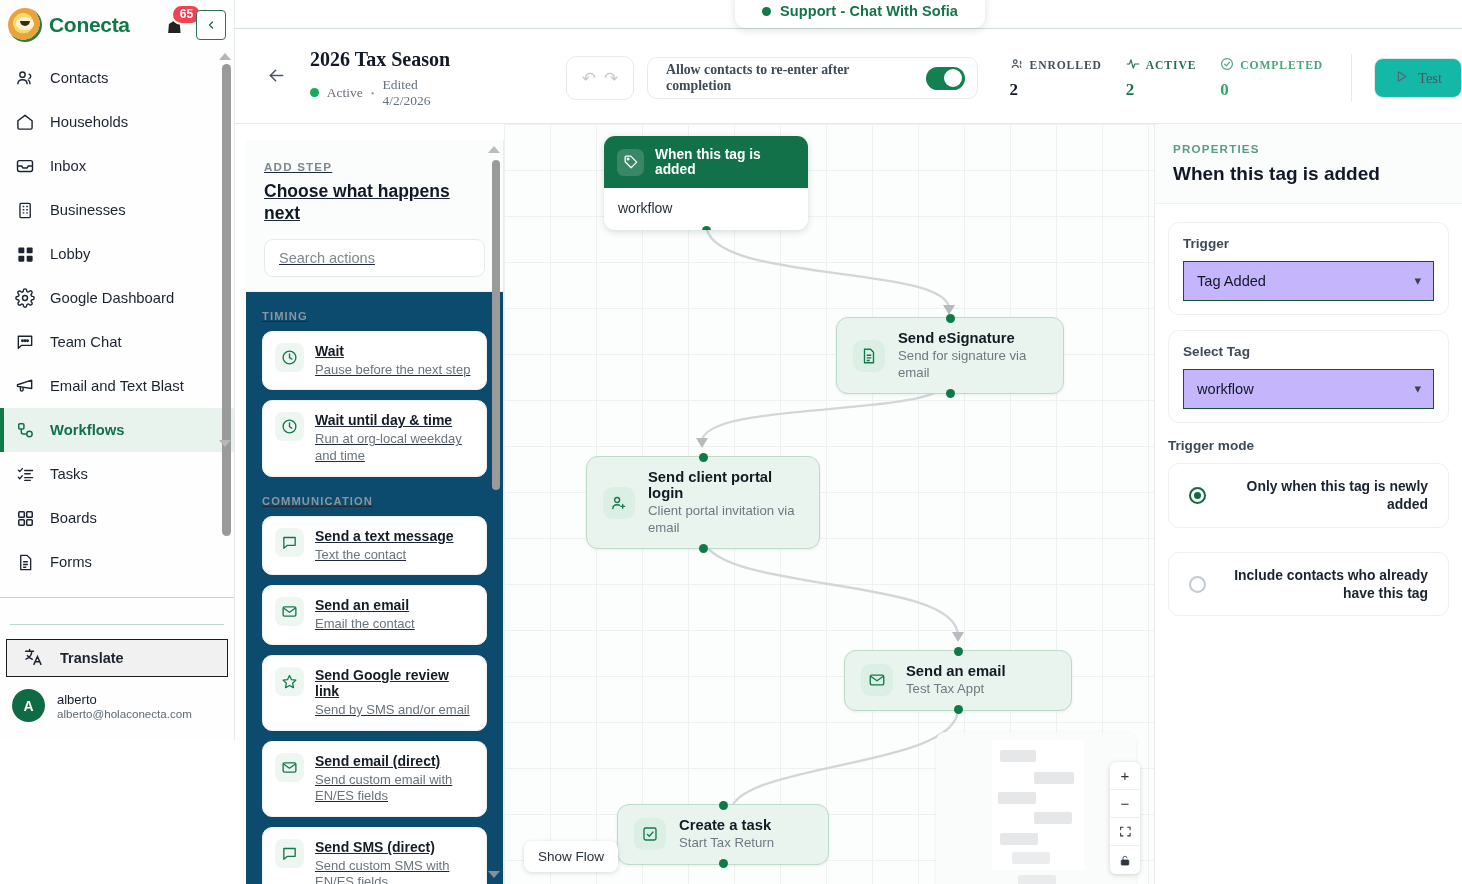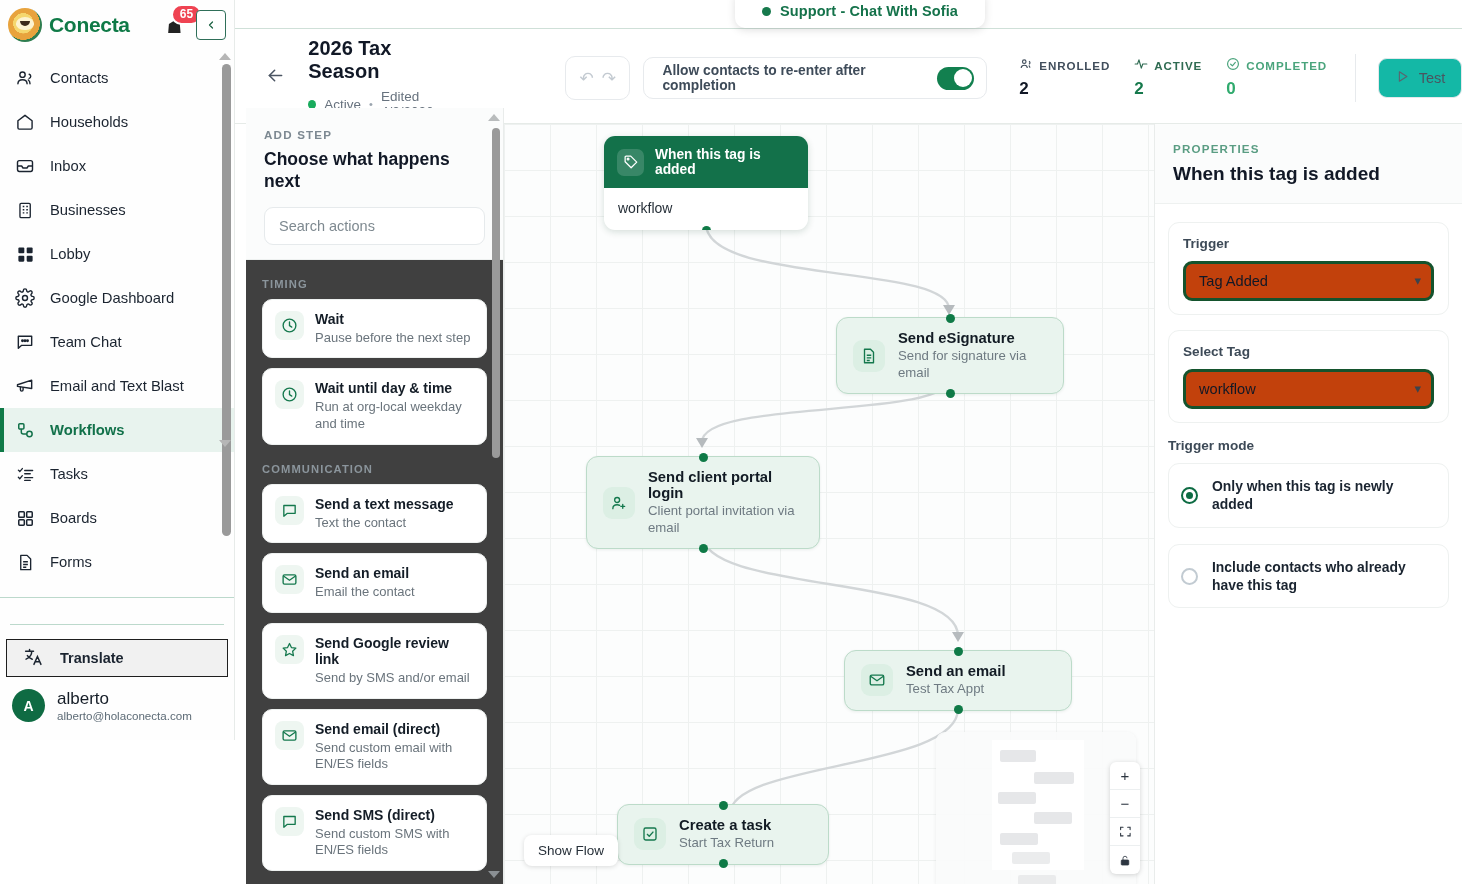--- a/index.html
+++ b/index.html
@@ -91,30 +91,30 @@
     margin: 14px 6px 0; height: 38px; border: 1px solid #1e1e1e; background: #f1f1f1;
     display: flex; align-items: center; gap: 16px; padding-left: 16px; cursor: pointer;
     font-size: 14.5px; color: #1b2430; font-weight: bold;
   }
   .user-row { display: flex; align-items: center; gap: 12px; padding: 12px 0 10px 12px; }
   .avatar {
     width: 33px; height: 33px; border-radius: 50%; background: #0f6b43; color: #fff;
     display: flex; align-items: center; justify-content: center; font-size: 14px; font-weight: bold;
     flex: none;
   }
-  .user-name { font-size: 17px; color: #151d27; }
+  .user-name { font-size: 13px; color: #151d27; }
   .user-mail { font-size: 11.6px; color: #5d6b76; }
 
   
   .header {
     position: absolute; left: 235px; top: 0; right: 0; height: 124px;
     background: #fff; border-bottom: 1px solid #e6ebe8;
   }
   .header-top-rule { position:absolute; left:0; right:0; top:28px; height:1px; background:#cfe0d8; }
-  .header-inner { position: absolute; left: 4px; right: 0; top: 40px; height: 76px; display: flex; align-items: center; }
+  .header-inner { position: absolute; left: 4px; right: 0; top: 40px; height: 76px; display: flex; align-items: center; font-family: Liberation Serif, serif; }
   .back-arrow { width: 40px; text-align: center; font-size: 20px; color: #4b5563; cursor: pointer; margin-left: 18px; }
   .wf-title-block { margin-left: 14px; }
   .wf-title { font-size: 20px; font-weight: bold; color: #111826; }
   .wf-sub { display: flex; align-items: center; gap: 8px; margin-top: 6px; font-size: 13.5px; color: #67727e; }
   .status-dot { width: 9px; height: 9px; border-radius: 50%; background: #19ab5d; }
   .sep-dot { color: #9aa4ae; font-size: 11px; }
 
   .undo-group {
     margin-left: 100px; width: 70px; height: 44px; border: 1px solid #e7eaed; border-radius: 10px;
     display: flex; align-items: center; justify-content: center; gap: 8px; background: #fff;
@@ -140,22 +140,22 @@
   .stat.completed .stat-label { color: #4aa47c; } .stat.completed .stat-value { color: #2faa6d; }
   .hdr-divider { width: 1px; height: 48px; background: #e7eaed; margin-left: 28px; }
   .test-btn {
     margin-left: 22px; width: 90px; height: 40px; border: 1px solid #e4e8eb; border-radius: 9px;
     display: flex; align-items: center; justify-content: center; gap: 9px; background: #14b8a6; cursor: pointer;
     font-size: 14.5px; color: #4a5560;
   }
 
   
   .addstep {
-    position: absolute; left: 246px; top: 108px; width: 258px; bottom: 0;
-    background: #404040; border-right: 1px solid #e9eceb; overflow: hidden;
+    position: absolute; left: 246px; top: 140px; width: 258px; bottom: 0;
+    background: #0c4a6e; border-right: 1px solid #e9eceb; overflow: hidden; text-decoration: underline;
   }
   .addstep-head { padding: 20px 18px 14px; background: #fbfcfc; border-bottom: 1px solid #eef1f0; }
   .addstep-kicker { font-size: 11.6px; letter-spacing: 1.2px; font-weight: bold; color: #7c8891; }
   .addstep-title { font-size: 17.5px; font-weight: bold; color: #111826; margin-top: 7px; line-height: 1.28; }
   .search-box {
     margin-top: 14px; height: 38px; border: 1px solid #e6eaec; border-radius: 9px;
     display: flex; align-items: center; padding: 0 14px; background: #fff;
   }
   .search-box input { border: none; outline: none; width: 100%; font-size: 14.5px; color: #111826;
     font-family: "Liberation Sans", sans-serif; background: transparent; }
@@ -211,21 +211,21 @@
     position: absolute; width: 204px; border-radius: 11px; overflow: hidden;
     background: #fff; box-shadow: 0 2px 7px rgba(14,60,40,.16); cursor: pointer;
   }
   .trigger-head { background: #13714a; display: flex; align-items: center; gap: 11px; padding: 11px 13px; }
   .trigger-ic { width: 27px; height: 27px; border-radius: 7px; background: rgba(255,255,255,.16);
     display:flex;align-items:center;justify-content:center; color:#fff; flex:none; }
   .trigger-title { font-size: 13.8px; font-weight: bold; color: #fff; }
   .trigger-body { padding: 12px 14px 14px; font-size: 14px; color: #273039; }
 
   .show-flow {
-    position: absolute; left: 20px; bottom: 18px; background: #fff; border-radius: 8px;
+    position: absolute; left: 20px; bottom: 12px; background: #fff; border-radius: 8px;
     box-shadow: 0 1px 5px rgba(0,0,0,.14); padding: 8px 14px; font-size: 13.5px; color: #273039;
     cursor: pointer;
   }
   .minimap {
     position: absolute; right: 18px; bottom: -6px; width: 200px; height: 158px;
     background: rgba(250,251,251,.9); border-radius: 9px; box-shadow: 0 1px 4px rgba(0,0,0,.07);
     overflow: hidden;
   }
   .mm-inner { position:absolute; left:56px; top:8px; width:92px; height:130px; background:#fff; }
   .mm-bar { position: absolute; height: 12px; background: #e6e7e9; border-radius: 2px; }
@@ -243,29 +243,29 @@
     background: #fff; border-left: 1px solid #e9eceb;
   }
   .props-head { padding: 18px 18px 18px; background: #fbfcfc; border-bottom: 1px solid #eef1f0; }
   .props-kicker { font-size: 11.6px; letter-spacing: 1.2px; font-weight: bold; color: #5a9d83; }
   .props-title { font-size: 19px; font-weight: bold; color: #111826; margin-top: 8px; }
   .props-body { padding: 18px 13px; }
   .field-card { border: 1px solid #eef1f0; border-radius: 11px; padding: 13px 14px; margin-bottom: 15px; }
   .field-label { font-size: 13.6px; font-weight: bold; color: #3d4a57; margin-bottom: 10px; }
   .select-wrap { position: relative; }
   .select-wrap select {
-    width: 100%; height: 40px; border: 3px solid #14532d; border-radius: 9px; background: #c2410c;
+    width: 100%; height: 40px; border: 1px solid #14532d; border-radius: 0; background: #c4b5fd;
     padding: 0 32px 0 13px; font-size: 14.6px; color: #111826; appearance: none;
     font-family: "Liberation Sans", sans-serif; cursor: pointer;
   }
   .select-chev { position: absolute; right: 13px; top: 12px; pointer-events: none; color: #3b444e; font-size: 13px; }
   .mode-label { font-size: 13.6px; font-weight: bold; color: #3d4a57; margin: 3px 0 10px; }
   .radio-card {
-    border: 1px solid #eef1f0; border-radius: 11px; padding: 13px 12px; margin-bottom: 16px;
-    display: flex; align-items: center; gap: 14px; cursor: pointer;
+    border: 1px solid #eef1f0; border-radius: 11px; padding: 13px 20px; margin-bottom: 24px;
+    display: flex; align-items: center; gap: 14px; cursor: pointer; text-align: right;
   }
   .radio {
     width: 17px; height: 17px; border-radius: 50%; border: 2px solid #c2cbd2; flex: none; position: relative;
   }
   .radio.on { border-color: #0d6b43; }
   .radio.on::after { content:""; position: absolute; left: 3px; top: 3px; width: 7px; height: 7px; border-radius: 50%; background: #0d6b43; }
   .radio-text { font-size: 13.9px; font-weight: bold; color: #1a2430; line-height: 1.32; }
 </style>
 </head>
 <body>

